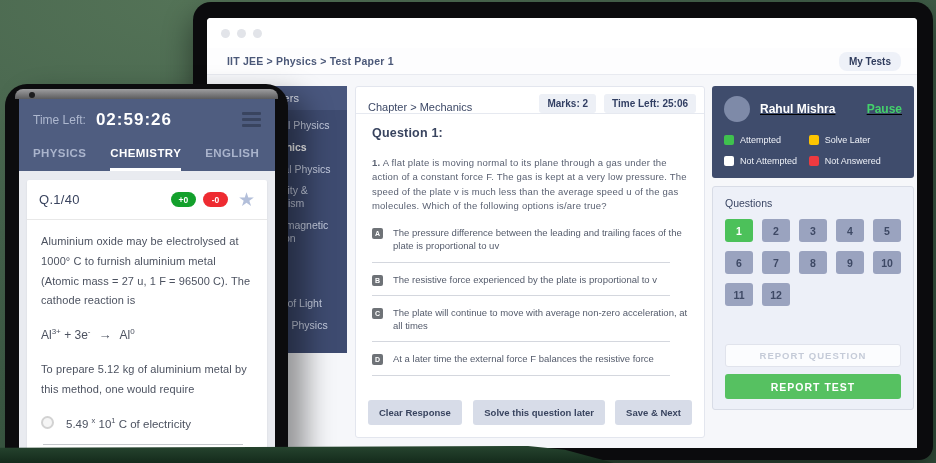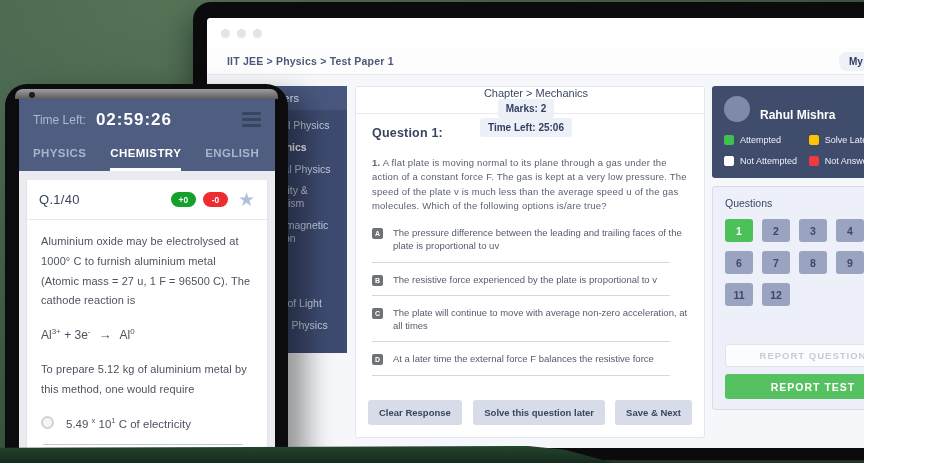--- a/index.html
+++ b/index.html
@@ -1,18 +1,18 @@
 <!DOCTYPE html>
 <html><head>
 <meta charset="utf-8">
 <style>
   * { margin:0; padding:0; box-sizing:border-box; }
   html,body { width:936px; height:463px; overflow:hidden; }
   body { font-family:"Liberation Sans", sans-serif; }
-  .stage { position:relative; width:864px; height:463px; overflow:hidden;
+  .stage { position:relative; width:936px; height:463px; overflow:hidden;
            background:radial-gradient(120% 120% at 20% 0%, #547357 0%, #44614b 45%, #33503c 100%); }
 
   
   .desktop-frame { position:absolute; left:193px; top:2px; width:740px; height:458px;
      background:#0b0b0d; border-radius:18px 18px 14px 14px; z-index:10;
      box-shadow:0 14px 30px rgba(0,0,0,.45); }
   .browser { position:absolute; left:14px; top:16px; width:710px; height:430px;
      background:#ffffff; border-radius:4px 4px 0 0; display:flex; flex-direction:column; overflow:hidden; }
   .chrome { height:30px; display:flex; align-items:center; padding-left:14px; background:#fff; }
   .dot { width:9px; height:9px; border-radius:50%; background:#e2e4e9; margin-right:7px; }
@@ -28,42 +28,42 @@
 
   .sidebar { position:absolute; left:33px; top:11px; width:107px; background:#3e4b70; }
   .sidebar-title { height:24px; background:#49577e; color:#e9edf6; font-size:11px;
      display:flex; align-items:center; padding-left:13px; letter-spacing:.2px; }
   .side-list { padding:9px 4px 12px 13px; }
   .side-item { color:#c7cee1; font-size:10.5px; line-height:1.22; margin-bottom:9px; cursor:pointer; }
   .side-item.active { color:#ffffff; font-weight:bold; }
 
   .qcard { position:absolute; left:148px; top:11px; width:350px; height:352px; background:#fff;
      border:1px solid #e3e6ee; border-radius:3px; display:flex; flex-direction:column; }
-  .qcard-head { height:27px; display:flex; align-items:center; border-bottom:1px solid #e6e9f0;flex-direction:column; }
+  .qcard-head { height:27px; display:flex; align-items:flex-end; border-bottom:1px solid #e6e9f0; }
   .qcard-title { font-size:11px; color:#3c4866; padding-left:12px; }
   .pill { background:#edf0f6; color:#323f63; font-size:10px; font-weight:bold;
      padding:4px 8px; border-radius:3px; margin-right:8px; white-space:nowrap; }
   .qbody { flex:1; padding:12px 16px 0 16px; overflow:hidden; }
   .qno { font-size:12.5px; font-weight:bold; color:#39445f; letter-spacing:.2px; }
   .qtext { font-size:9.5px; line-height:1.5; color:#5a6172; margin-top:16px; letter-spacing:.2px; }
   .opt-row { display:flex; margin-top:10px; cursor:pointer; }
   .opt-badge { width:11px; height:11px; min-width:11px; background:#6e7277; color:#fff; font-size:7px;
      font-weight:bold; display:flex; align-items:center; justify-content:center; border-radius:2px;
      margin:2px 10px 0 0; }
   .opt-text { font-size:9.5px; line-height:1.4; color:#545b6b; }
   .opt-div { height:1px; background:#d4d7de; margin:9px 18px 0 0; }
   .qfoot { display:flex; align-items:center; padding:10px 12px 12px 12px; }
   .btn { background:#d7dce8; color:#39445f; font-size:9.5px; font-weight:bold; padding:7px 11px;
      border-radius:3px; cursor:pointer; white-space:nowrap; }
   .qfoot .spacer { flex:1; }
   .qfoot .btn + .btn { margin-left:10px; }
 
   .rpanel { position:absolute; left:505px; top:11px; width:202px; }
   .usercard { background:#3f4c6c; border-radius:3px; padding:10px 12px 12px 12px; }
-  .user-row { display:flex; align-items:flex-end; }
+  .user-row { display:flex; align-items:center;text-decoration:underline; }
   .avatar { width:26px; height:26px; border-radius:50%; background:#7e8aa8; }
   .uname { color:#fff; font-size:12px; font-weight:bold; margin-left:10px; }
   .pause { margin-left:auto; font-size:12px; font-weight:bold; cursor:pointer; }
   .legend { display:grid; grid-template-columns:1fr 1.1fr; row-gap:11px; margin-top:13px; }
   .leg-item { display:flex; align-items:center; }
   .leg-sq { width:10px; height:10px; border-radius:2px; margin-right:6px; }
   .leg-label { color:#eef1f8; font-size:9px; }
   .qpanel { margin-top:8px; background:#edf0f8; border:1px solid #d8dce6; border-radius:3px;
      padding:10px 12px 10px 12px; }
   .qpanel-title { font-size:10.5px; color:#3a4664; }

